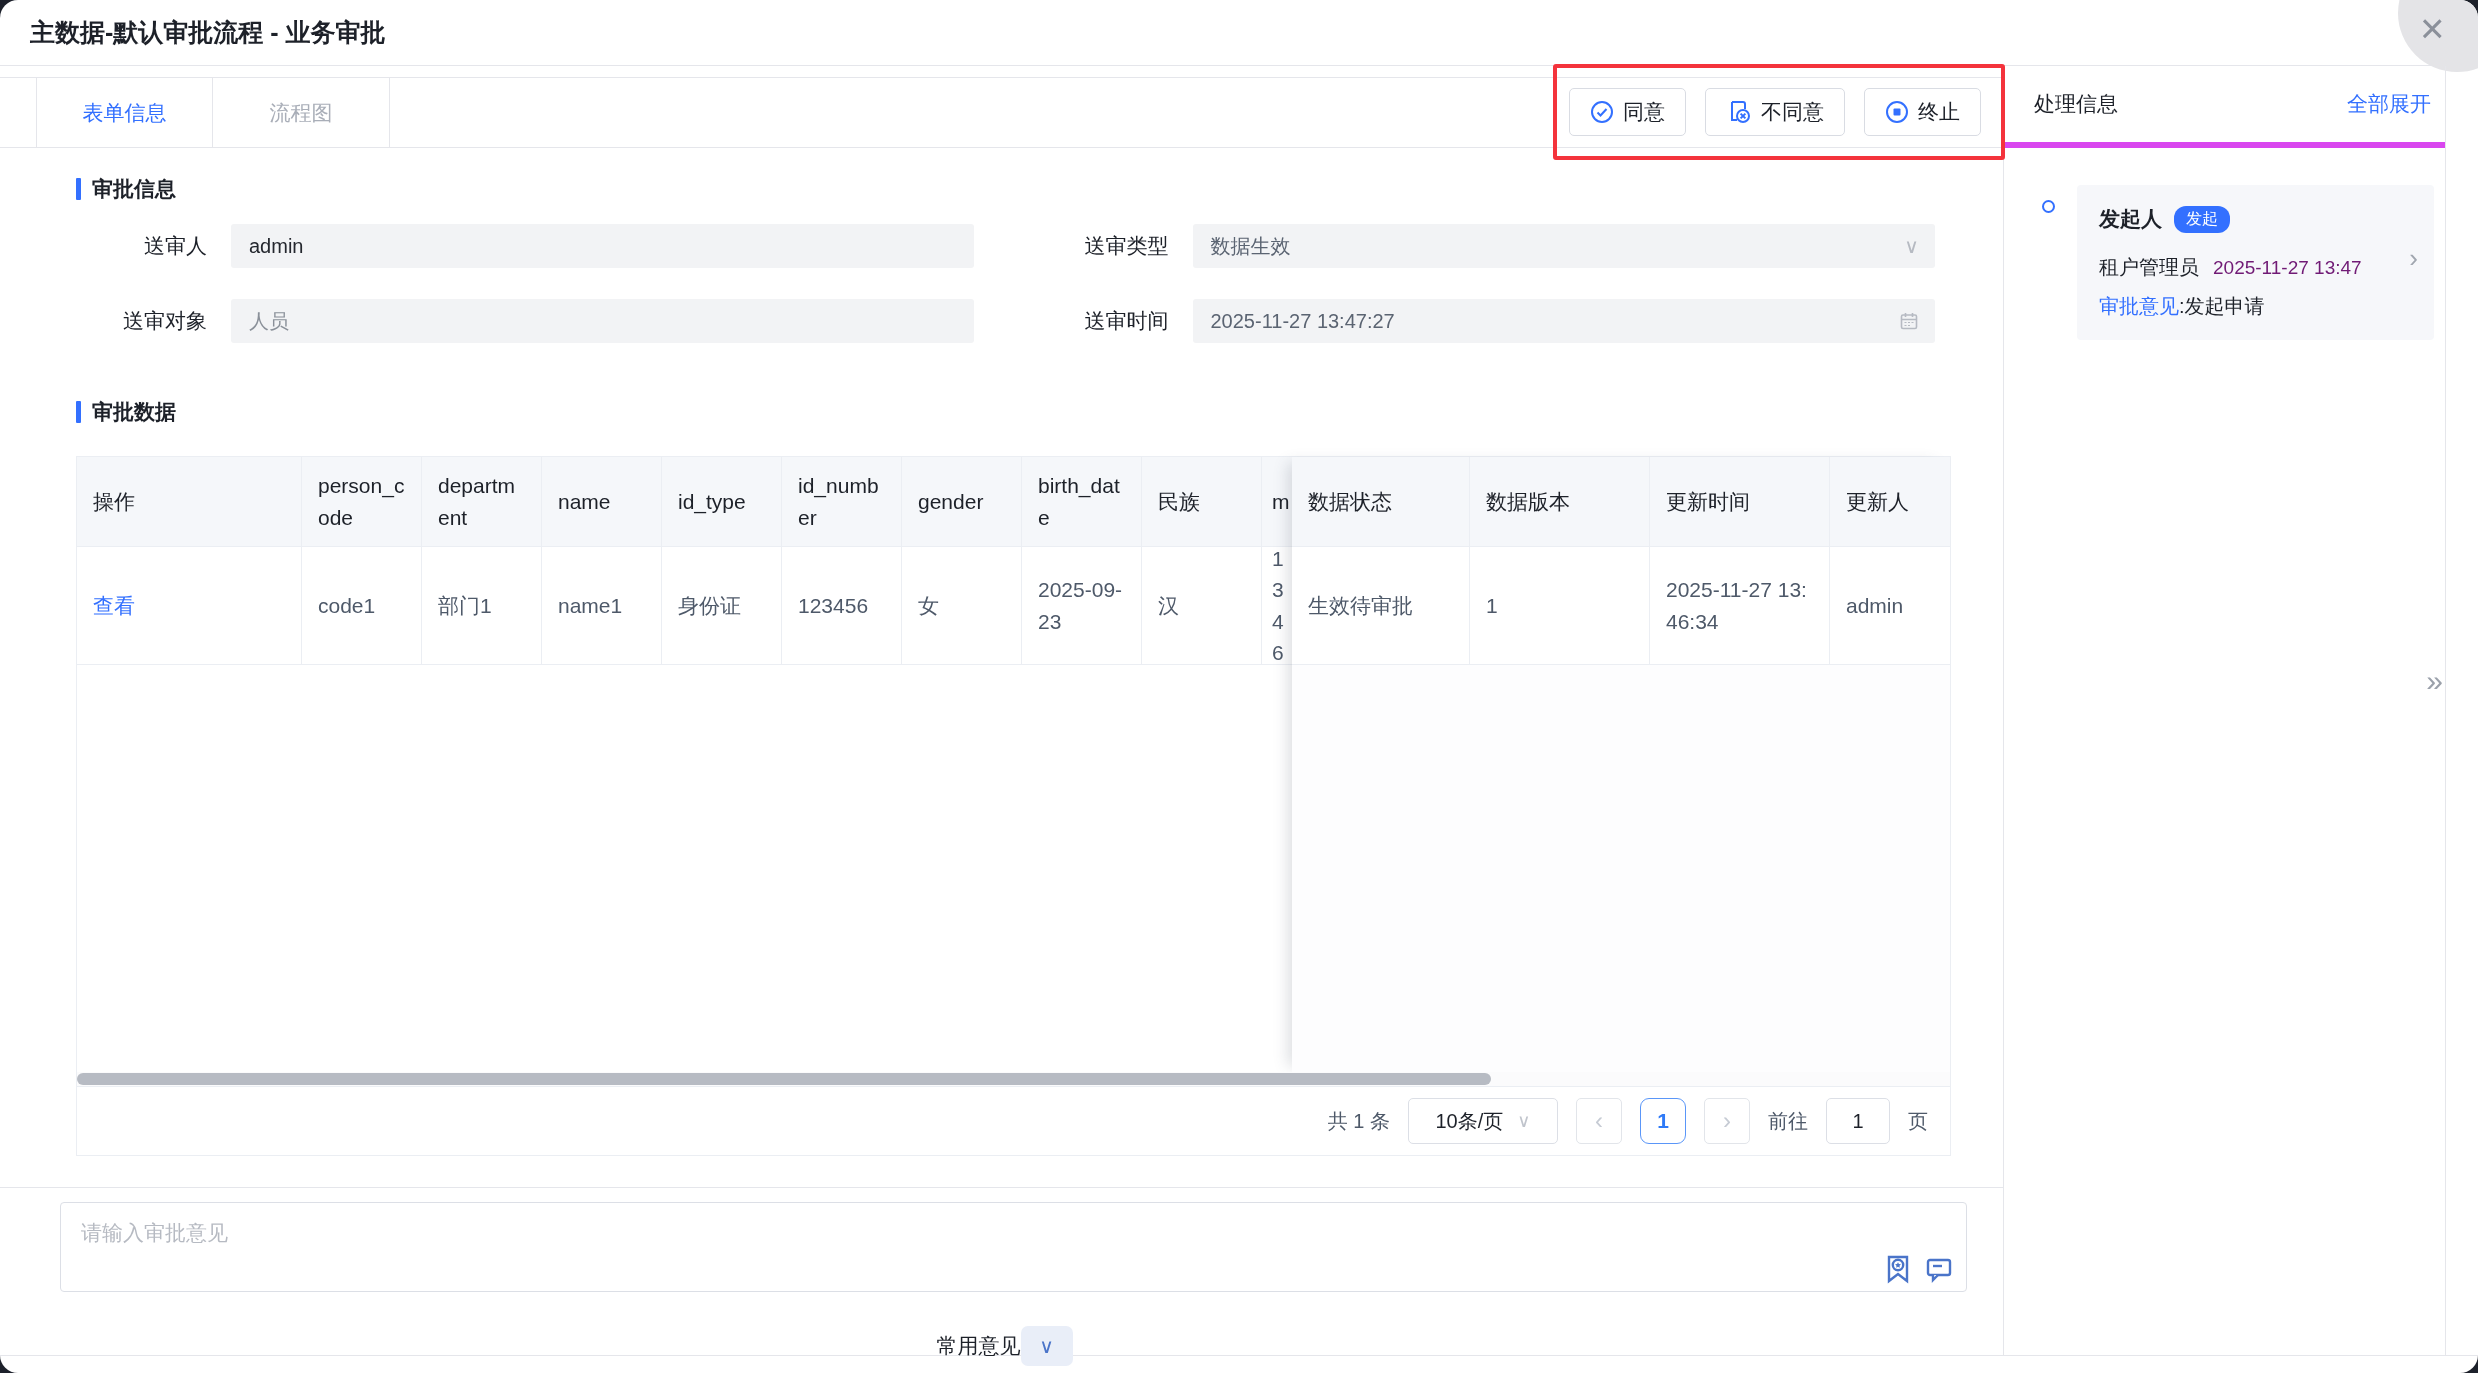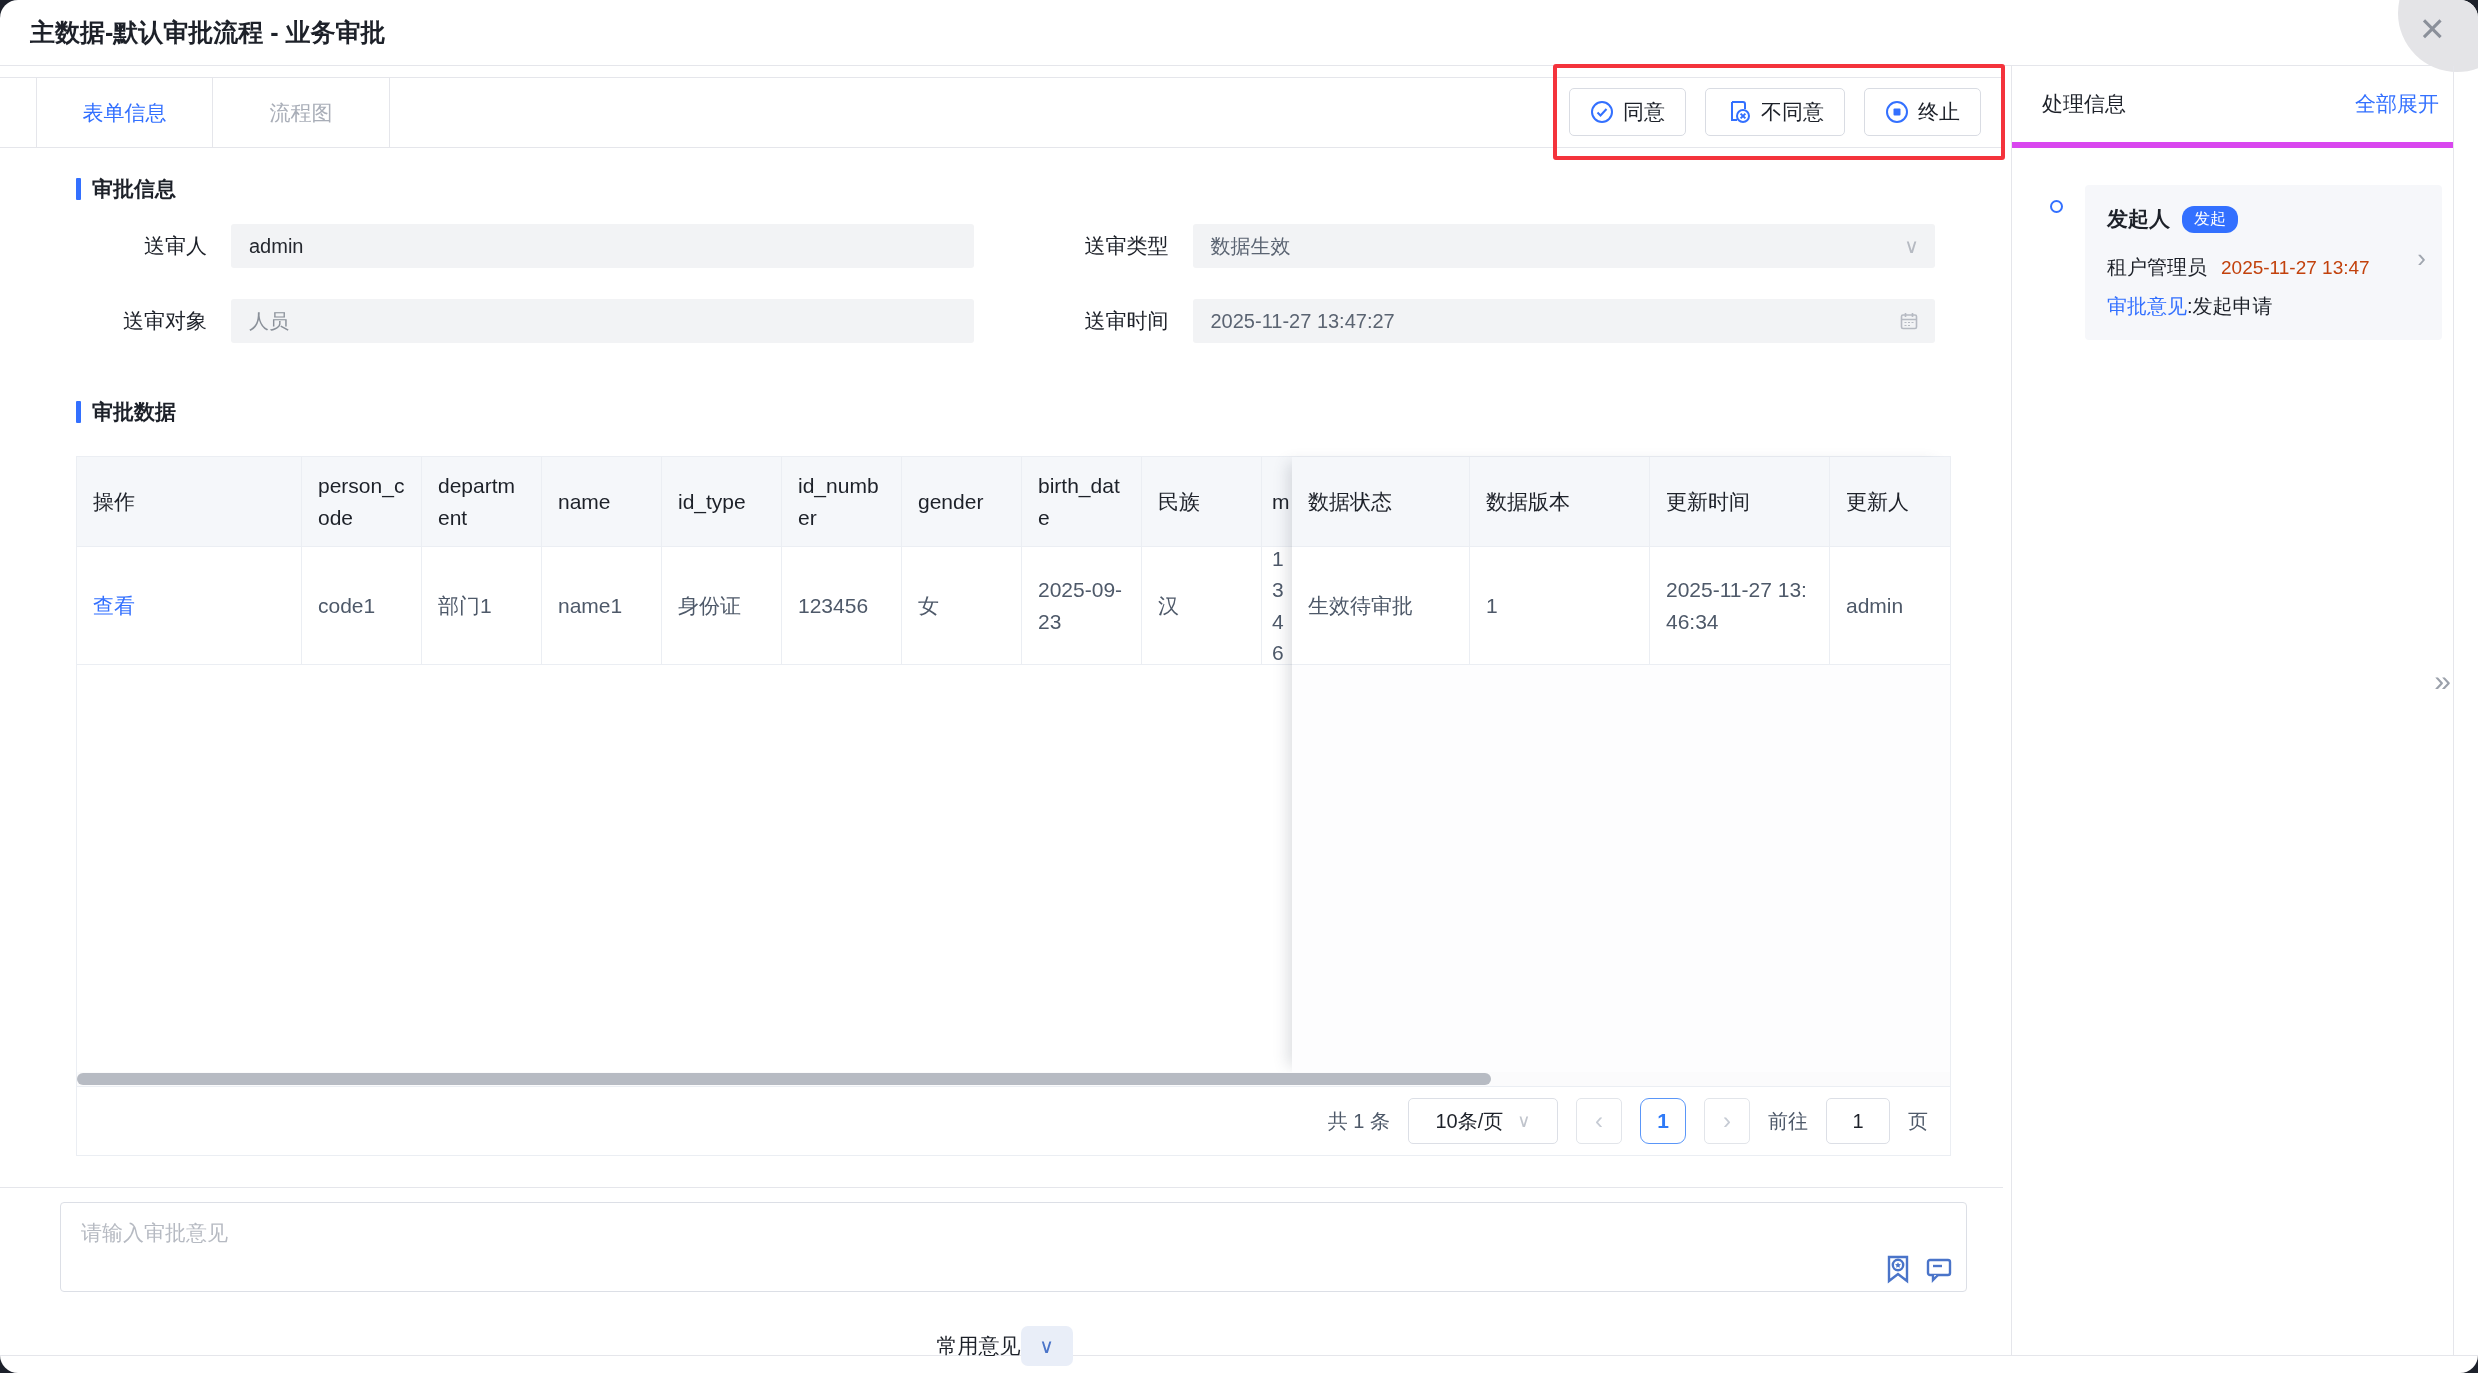--- a/index.html
+++ b/index.html
@@ -9,21 +9,21 @@
            display:flex; flex-direction:column; }
 
   
   .titlebar { position:relative; height:66px; border-bottom:1px solid #e5e6eb; flex:none; }
   .title { position:absolute; left:30px; top:16px; font-size:25px; font-weight:700; color:#1d2129; }
   .close-btn { position:absolute; top:-46px; right:-38px; width:118px; height:118px; border-radius:50%;
                background:#e4e4e7; cursor:pointer; }
   .close-x { position:absolute; left:22px; bottom:22px; font-size:42px; line-height:1; color:#8b909a; font-weight:400; }
 
   
-  .content { flex:none; height:1290px; display:flex; border-bottom:1px solid #e5e6eb;gap:8px; }
+  .content { flex:none; height:1290px; display:flex; border-bottom:1px solid #e5e6eb; }
   .main { width:2003px; position:relative; }
 
   
   .tabbar { margin-top:11px; height:71px; border-top:1px solid #e5e6eb; border-bottom:1px solid #e5e6eb;
             display:flex; }
   .tab { width:177px; height:100%; display:flex; align-items:center; justify-content:center;
          font-size:21px; border-right:1px solid #e5e6eb; cursor:pointer; background:#fff; }
   .tab:first-child { border-left:1px solid #e5e6eb; margin-left:36px; }
   .tab.active { color:#3370ff; }
   .tab.inactive { color:#a9aeb8; }
@@ -107,21 +107,21 @@
   .panel-title { font-size:21px; color:#1d2129; }
   .expand-all { font-size:21px; color:#3370ff; cursor:pointer; }
   .timeline { position:relative; padding:37px 11px 0 73px; }
   .bullet { position:absolute; left:38px; top:52px; width:13px; height:13px; border:2px solid #3370ff;
             border-radius:50%; background:#fff; }
   .t-card { position:relative; background:#f6f7fa; border-radius:4px; padding:20px 22px; cursor:pointer; }
   .t-line1 { display:flex; align-items:center; gap:12px; }
   .t-role { font-size:21px; font-weight:700; color:#1d2129; }
   .t-badge { background:#3370ff; color:#fff; font-size:16px; padding:3px 12px; border-radius:12px; }
   .t-line2 { margin-top:21px; display:flex; align-items:center; gap:14px; font-size:20px; color:#1d2129; }
-  .t-time { color:#c2410c; font-size:19px; }
+  .t-time { color:#701a75; font-size:19px; }
   .t-chev { position:absolute; right:16px; top:58px; color:#a0a6af; font-size:26px; }
   .t-line3 { margin-top:12px; font-size:20px; }
   .t-clabel { color:#3370ff; }
   .t-ctext { color:#1d2129;text-align:center; }
   .collapse-handle { position:absolute; right:2px; top:600px; color:#9ba1ab; font-size:30px; cursor:pointer;
                      line-height:1; }
 </style>
 </head>
 <body>
 

